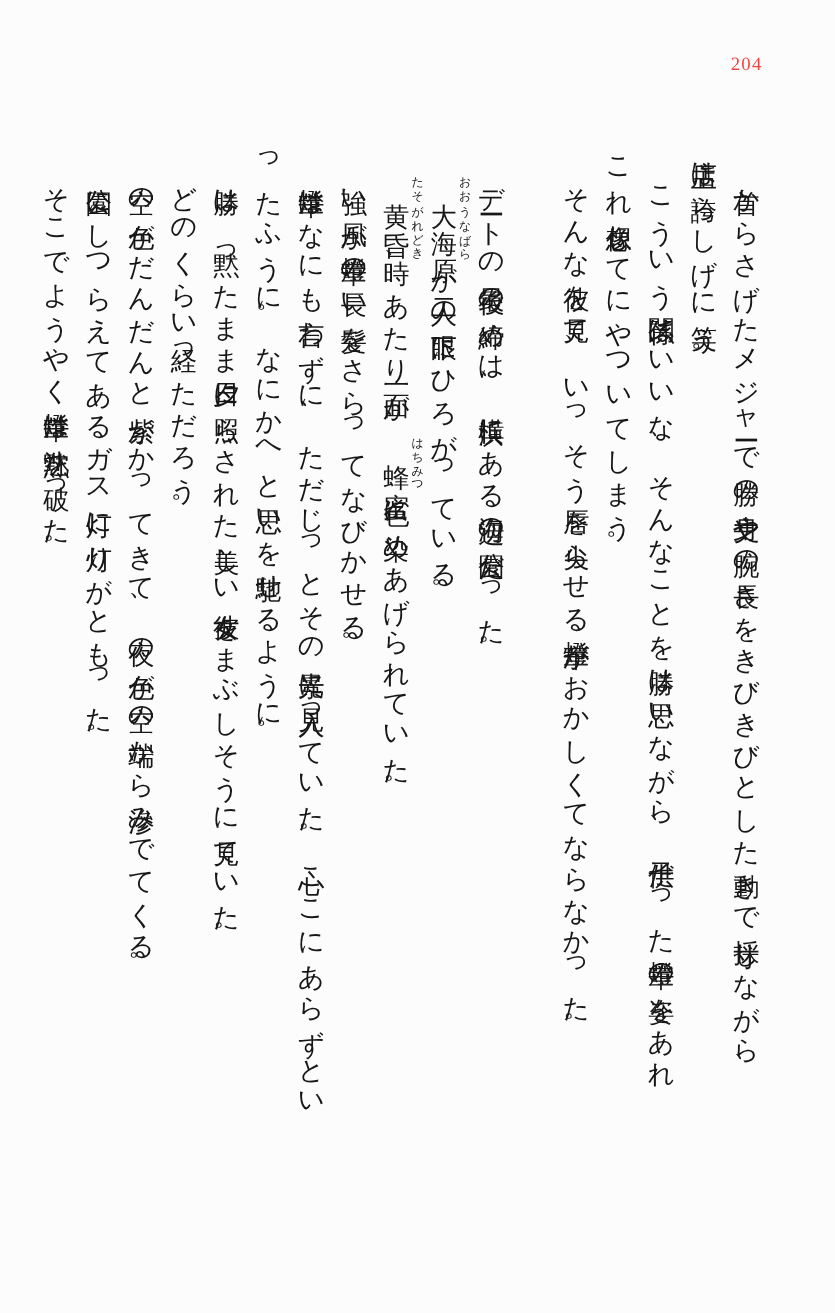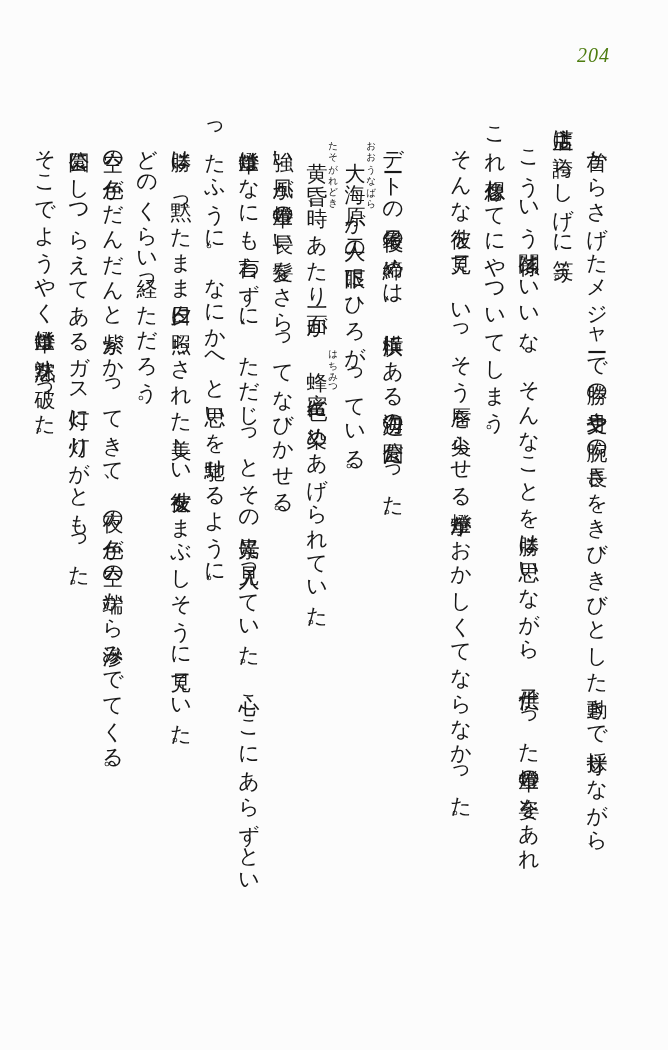--- a/index.html
+++ b/index.html
@@ -12,24 +12,23 @@
     position: relative;
     background: #fcfcfc;
     color: #171717;
     font-family: "Liberation Serif", "DejaVu Serif", serif;
     overflow: hidden;
   }
   .page-number {
     position: absolute;
     top: 44px;
     right: 58px;
-    font-style: italic;
-    font-size: 20px;
+    font-size: 15px;
     letter-spacing: 1px;
-    color: #4d7c0f;
+    color: #ef4444;
   }
   .page-text {
     position: absolute;
     top: 112px;
     right: 54px;
     height: 888px;
     writing-mode: vertical-rl;
     text-orientation: mixed;
     font-size: 21px;
     line-height: 34px;

